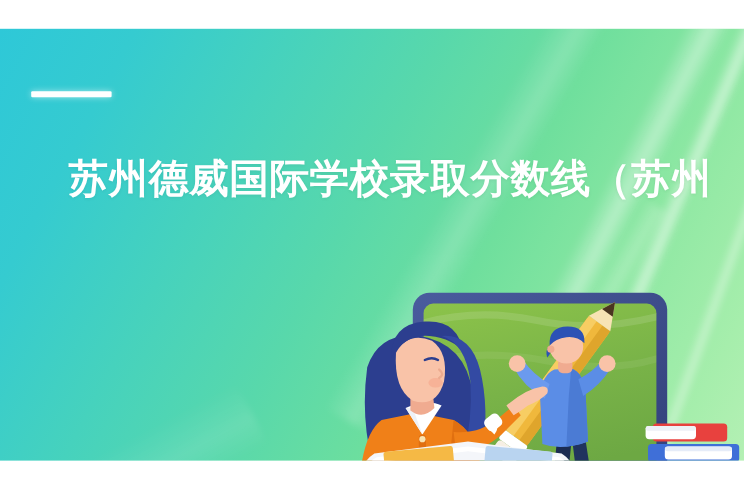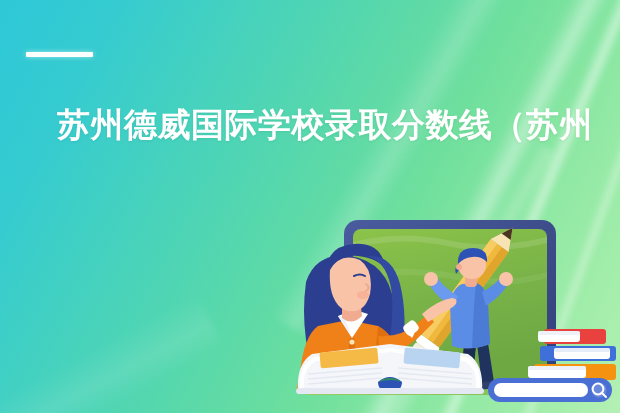--- a/index.html
+++ b/index.html
@@ -7,32 +7,33 @@
     padding: 0;
     background: #ffffff;
   }
   body {
     font-family: "Liberation Sans", sans-serif;
   }
 
   .banner {
     position: relative;
     width: 620px;
-    height: 413px;
+    height: 360px;
     overflow: hidden;
     background:
       linear-gradient(118deg,
         #2ec8d8 0%,
         #35cbd0 14%,
         #46d2bd 30%,
         #58d8ab 46%,
         #6fdf9d 62%,
         #8ee8a3 78%,
         #a6eeac 92%,
         #b4f0b4 100%);
+    margin-top: 24px;
   }
 
   
   .streak {
     position: absolute;
     background: linear-gradient(to right,
       rgba(255,255,255,0) 0%,
       rgba(255,255,255,0.55) 45%,
       rgba(255,255,255,0.75) 55%,
       rgba(255,255,255,0) 100%);

